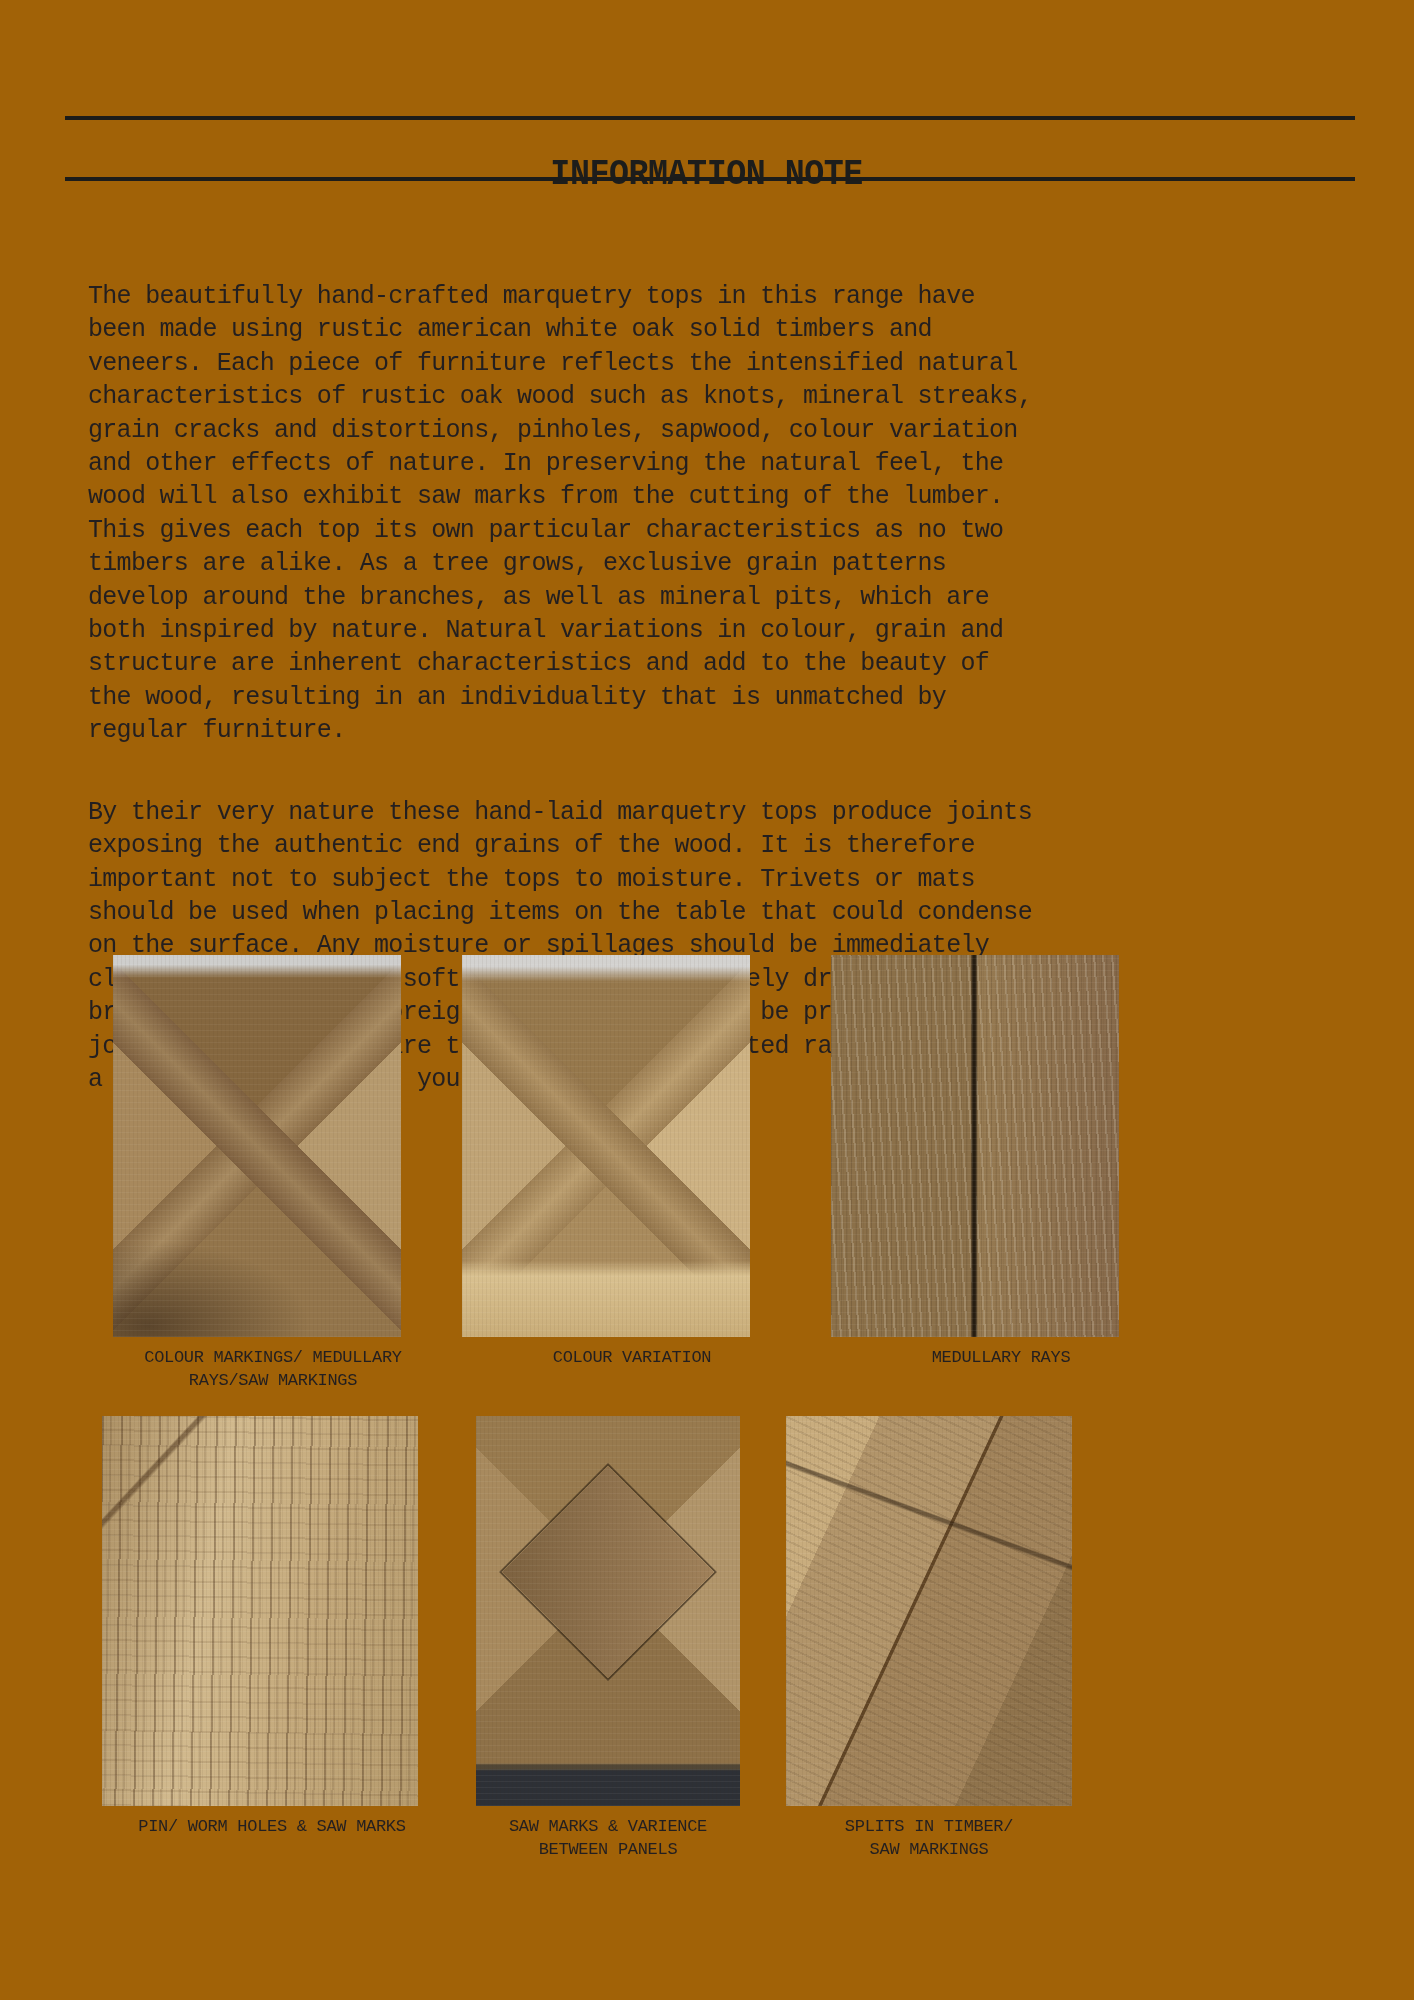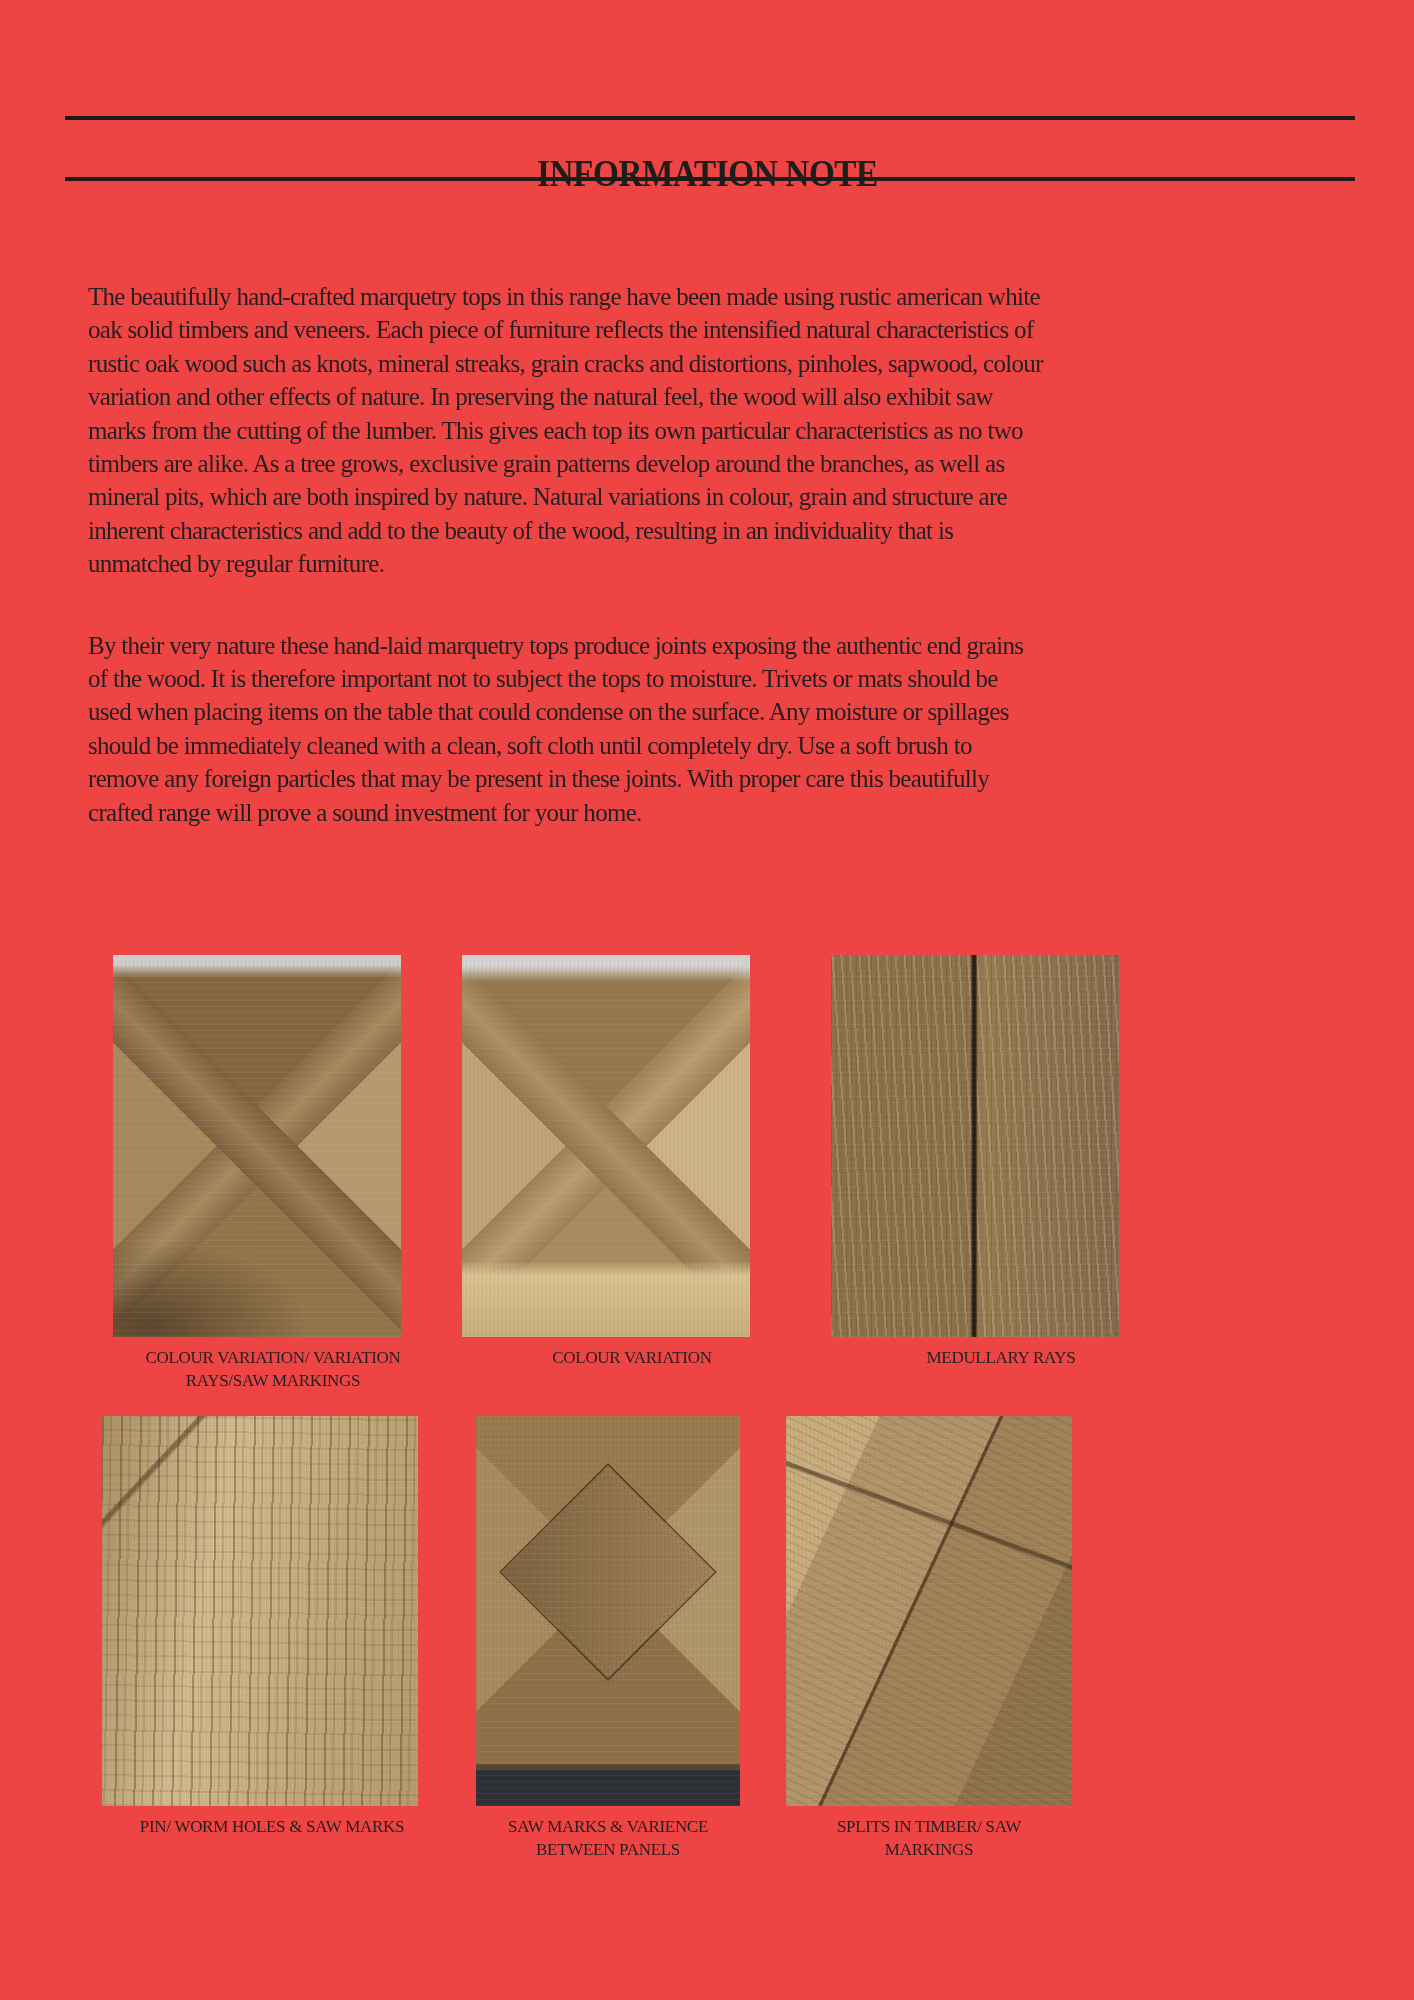--- a/index.html
+++ b/index.html
@@ -1,19 +1,19 @@
 <!DOCTYPE html>
 <html><head>
 <meta charset="utf-8">
 <style>
   html,body { margin:0; padding:0; background:#e8e8e8; }
   .page {
     position:relative; width:1414px; height:2000px; margin:0 auto;
-    background:#ef4444; overflow:hidden;
-    font-family:Liberation Serif, serif; color:#231f20;
+    background:#a16207; overflow:hidden;
+    font-family:Liberation Mono, monospace; color:#231f20;
   }
 
   
   .rule { position:absolute; left:65px; width:1290px; height:4px; background:#1c1c1a; }
   .rule-top { top:116px; }
   .rule-bottom { top:177px; }
   .page-title {
     position:absolute; top:129px; left:0; width:100%;
     text-align:center; font-size:37px; line-height:40px; font-weight:600;
     letter-spacing:-0.5px; color:#1d1d1b;
@@ -128,21 +128,21 @@
   <div class="rule rule-bottom"></div>
 
   <div class="bodytext">
     <p>The beautifully hand-crafted marquetry tops in this range have been made using rustic american white oak solid timbers and veneers.  Each piece of furniture reflects the intensified natural characteristics of rustic oak wood such as knots, mineral streaks, grain cracks and distortions, pinholes, sapwood, colour variation and other effects of nature.  In preserving the natural feel, the wood will also exhibit saw marks from the cutting of the lumber.  This gives each top its own particular characteristics as no two timbers are alike.  As a tree grows, exclusive grain patterns develop around the branches, as well as mineral pits, which are both inspired by nature.   Natural variations in colour, grain and structure are inherent characteristics and add to the beauty of the wood, resulting in an individuality that is unmatched by regular furniture.</p>
     <p>By their very nature these hand-laid marquetry tops produce joints exposing the authentic end grains of the wood.  It is therefore important not to subject the tops to moisture.  Trivets or mats should be used when placing items on the table that could condense on the surface.  Any moisture or spillages should be immediately cleaned with a clean, soft cloth until completely dry.  Use a soft brush to remove any foreign particles that may be present in these joints.  With proper care this beautifully crafted range will prove a sound investment for your home.</p>
   </div>
 
   <div class="fig-row row1">
     <figure class="r1 f1">
       <div class="photo tex-marq1"></div>
-      <figcaption class="cap-320">COLOUR VARIATION/ VARIATION RAYS/SAW MARKINGS</figcaption>
+      <figcaption class="cap-320">COLOUR MARKINGS/ MEDULLARY RAYS/SAW MARKINGS</figcaption>
     </figure>
     <figure class="r1 f2">
       <div class="photo tex-marq2"></div>
       <figcaption class="cap-340">COLOUR VARIATION</figcaption>
     </figure>
     <figure class="r1 f4">
       <div class="photo tex-rays"></div>
       <figcaption class="cap-340">MEDULLARY RAYS</figcaption>
     </figure>
   </div>

